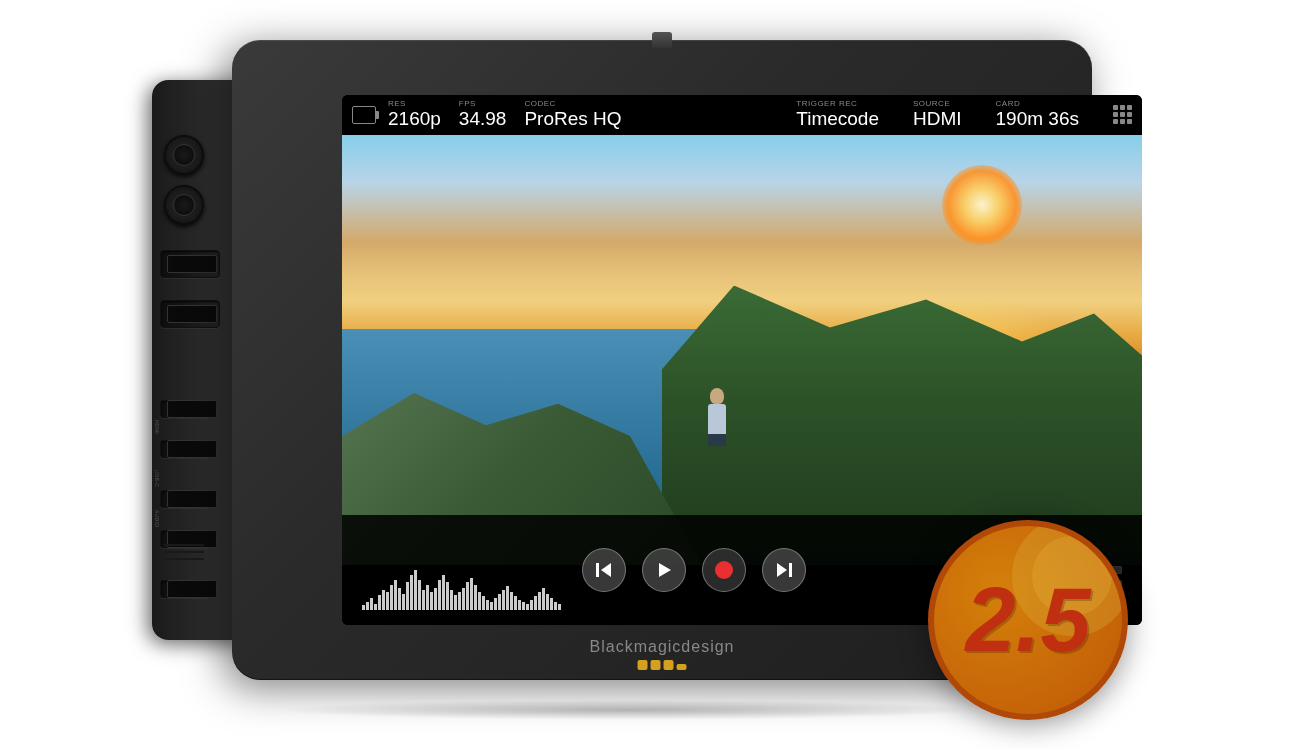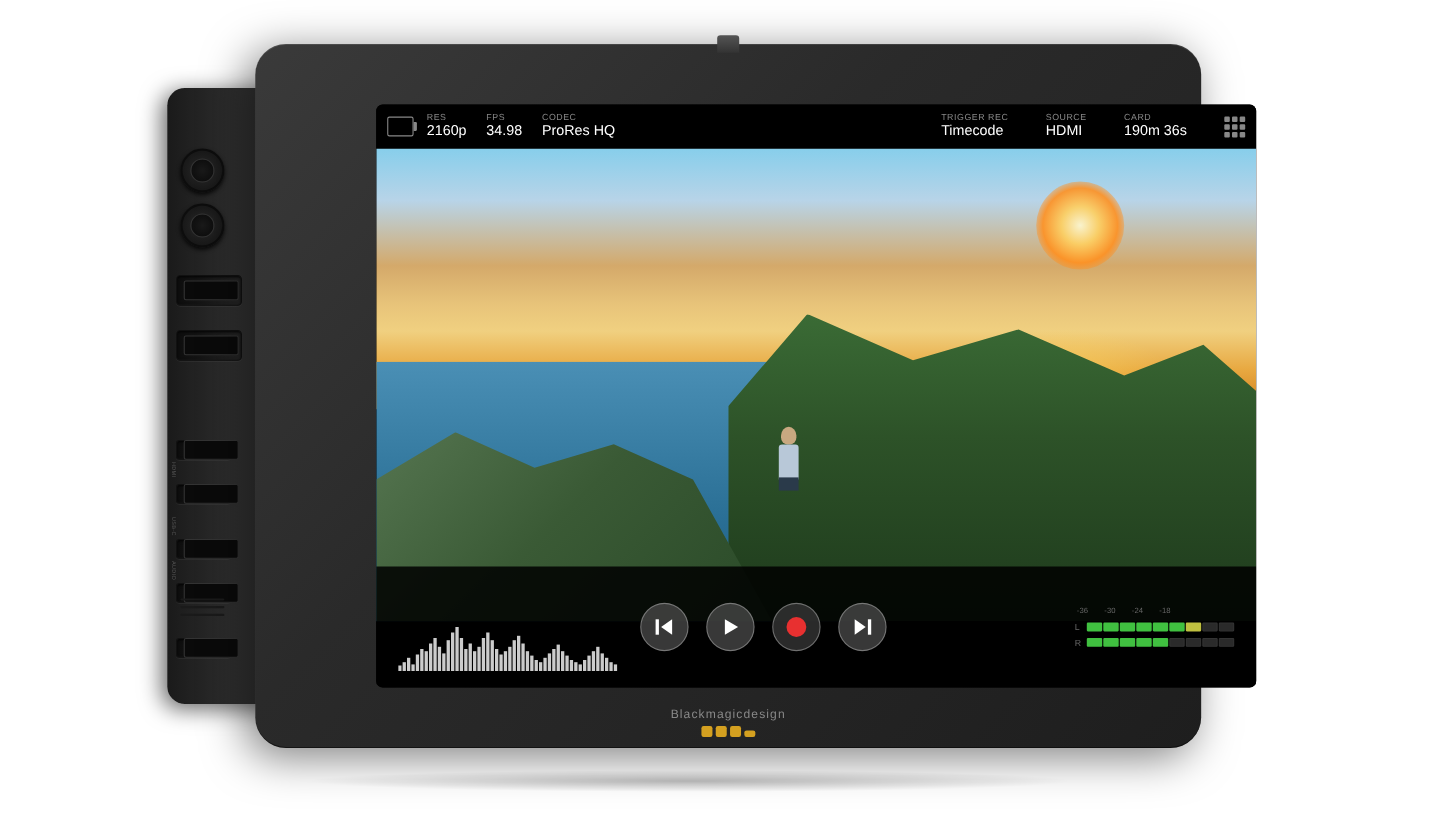--- a/index.html
+++ b/index.html
@@ -285,21 +285,21 @@
 
     .hud-label {
       font-size: 8px;
       color: #888;
       letter-spacing: 0.5px;
       text-transform: uppercase;
       line-height: 1;
     }
 
     .hud-value {
-      font-size: 13px;
+      font-size: 19px;
       color: #ffffff;
       font-weight: 400;
       line-height: 1.2;
     }
 
     .hud-timecode {
       font-size: 22px;
       color: #ffffff;
       font-weight: 300;
       letter-spacing: 2px;
@@ -450,21 +450,21 @@
       bottom: 10px;
       left: 50%;
       transform: translateX(-50%);
       display: flex;
       flex-direction: column;
       align-items: center;
       gap: 4px;
     }
 
     .brand-name {
-      font-size: 11px;
+      font-size: 16px;
       color: #888;
       letter-spacing: 1px;
       font-weight: 300;
     }
 
     .brand-dots {
       display: flex;
       gap: 3px;
       align-items: flex-end;
     }
@@ -824,14 +824,17 @@
           <div class="bdot" style="width:10px;height:10px;border-radius:2px;"></div>
           <div class="bdot" style="width:10px;height:10px;border-radius:2px;"></div>
           <div class="bdot" style="width:10px;height:10px;border-radius:2px;"></div>
           <div class="bdot" style="width:10px;height:6px;border-radius:2px;align-self:flex-end;"></div>
         </div>
       </div>
 
     </div>
   </div>
 
+  <div class="version-badge">
+    <span class="version-number">2.5</span>
+  </div>
 
 </div>
 
 </body></html>

